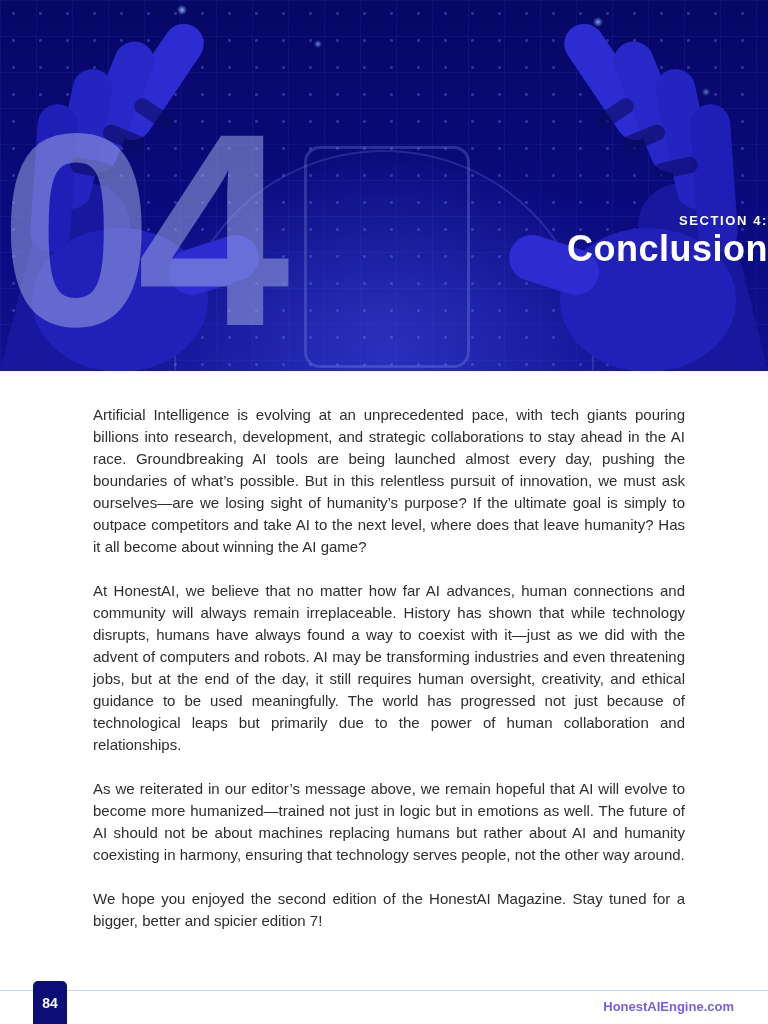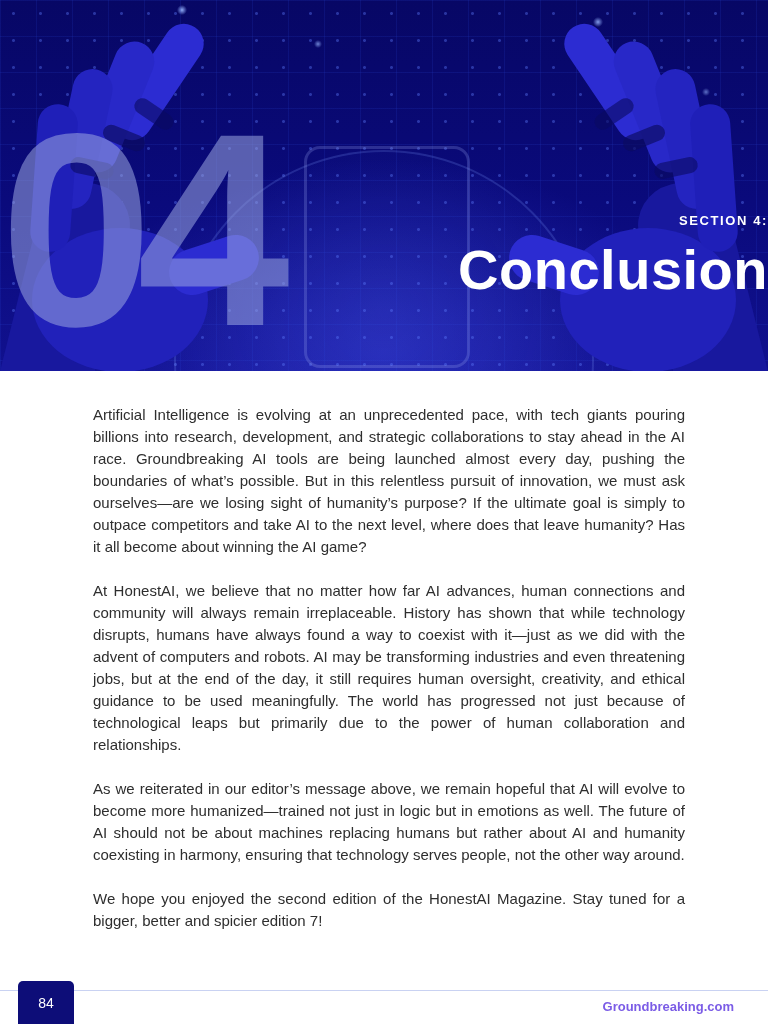--- a/index.html
+++ b/index.html
@@ -48,35 +48,35 @@
 
   .watermark {
     position:absolute; top:92px; left:0; width:100%;
     text-align:left;
     font-size:275px; font-weight:700; line-height:1; letter-spacing:-16px;
     color:rgba(154,165,224,.55);
     user-select:none;
   }
   .banner-text { position:absolute; top:213px; left:0; width:100%; text-align:right; color:#ffffff; }
   .section-label { font-size:13px; font-weight:700; letter-spacing:1.6px; }
-  .section-title { font-size:56px; font-weight:700; letter-spacing:.5px; margin-top:9px; }
+  .section-title { font-size:36px; font-weight:700; letter-spacing:.5px; margin-top:0; }
 
   
   main { position:absolute; top:404px; left:85px; width:600px; }
   main p {
     font-size:15px; line-height:22px; color:#2e2e2e;
     text-align:justify; margin:0 0 22px 8px;
   }
 
   
   .footer-line { position:absolute; left:0; top:990px; width:768px; height:1px; background:#c9d2f2; }
   .page-badge {
-    position:absolute; left:18px; top:981px; width:56px; height:43px;
+    position:absolute; left:33px; top:981px; width:34px; height:43px;
     background:#0d0d78; border-radius:5px 5px 0 0;
-    color:#ffffff; font-size:14px; font-weight:400;
+    color:#ffffff; font-size:14px; font-weight:700;
     display:flex; align-items:center; justify-content:center;
   }
   .site-link {
     position:absolute; right:34px; top:999px;
     font-size:13px; font-weight:700; color:#7b5ce6; text-decoration:none;
   }
 </style>
 </head>
 <body>
 
@@ -128,16 +128,16 @@
   <main>
     <p>Artificial Intelligence is evolving at an unprecedented pace, with tech giants pouring billions into research, development, and strategic collaborations to stay ahead in the AI race. Groundbreaking AI tools are being launched almost every day, pushing the boundaries of what’s possible. But in this relentless pursuit of innovation, we must ask ourselves—are we losing sight of humanity’s purpose? If the ultimate goal is simply to outpace competitors and take AI to the next level, where does that leave humanity? Has it all become about winning the AI game?</p>
     <p>At HonestAI, we believe that no matter how far AI advances, human connections and community will always remain irreplaceable. History has shown that while technology disrupts, humans have always found a way to coexist with it—just as we did with the advent of computers and robots. AI may be transforming industries and even threatening jobs, but at the end of the day, it still requires human oversight, creativity, and ethical guidance to be used meaningfully. The world has progressed not just because of technological leaps but primarily due to the power of human collaboration and relationships.</p>
     <p>As we reiterated in our editor’s message above, we remain hopeful that AI will evolve to become more humanized—trained not just in logic but in emotions as well. The future of AI should not be about machines replacing humans but rather about AI and humanity coexisting in harmony, ensuring that technology serves people, not the other way around.</p>
     <p>We hope you enjoyed the second edition of the HonestAI Magazine. Stay tuned for a bigger, better and spicier edition 7!</p>
   </main>
 
   <footer>
     <div class="footer-line"></div>
     <div class="page-badge">84</div>
-    <a class="site-link">Groundbreaking.com</a>
+    <a class="site-link">HonestAIEngine.com</a>
   </footer>
 
 </div>
 
 </body></html>

